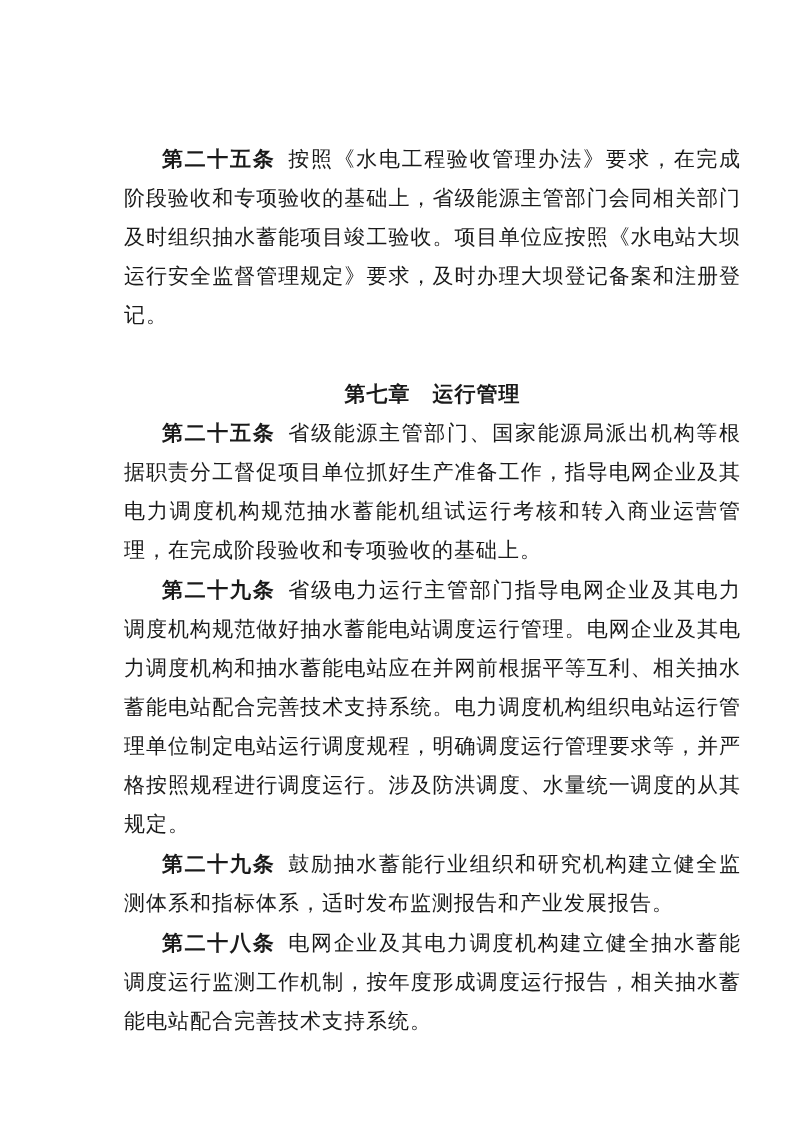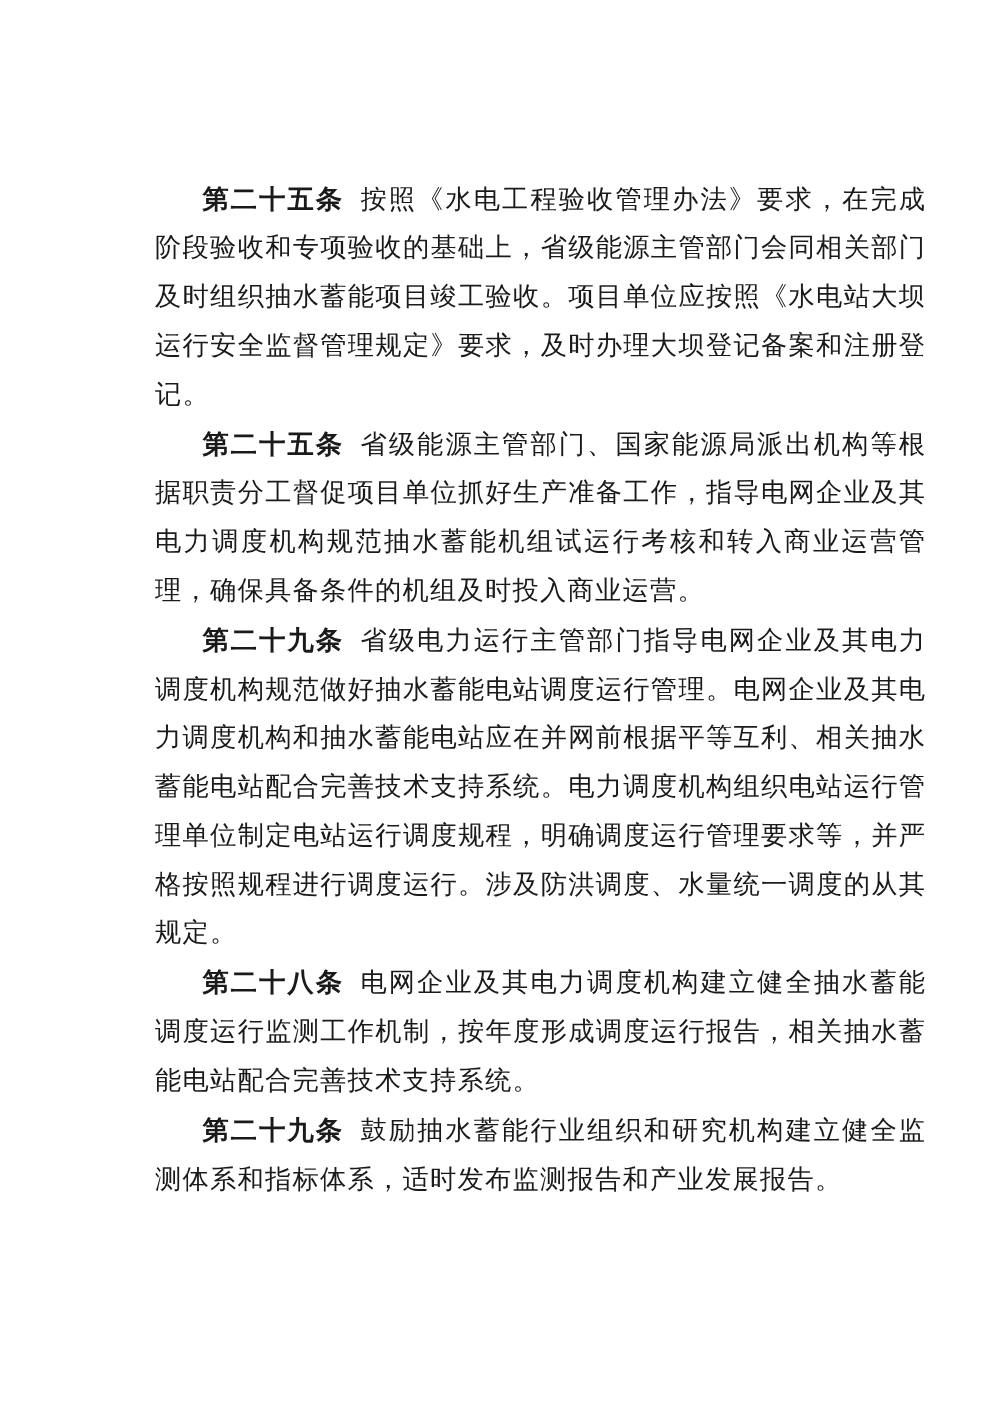--- a/index.html
+++ b/index.html
@@ -47,23 +47,24 @@
   }
 </style>
 </head>
 <body>
 
 <div class="page">
   <div class="content">
 
     <p class="article"><span class="num">第二十五条</span><span>按照《水电工程验收管理办法》要求，在完成阶段验收和专项验收的基础上，省级能源主管部门会同相关部门及时组织抽水蓄能项目竣工验收。项目单位应按照《水电站大坝运行安全监督管理规定》要求，及时办理大坝登记备案和注册登记。</span></p>
 
+    <h2 class="chapter">第七章　运行管理</h2>
 
-    <p class="article"><span class="num">第二十五条</span><span>省级能源主管部门、国家能源局派出机构等根据职责分工督促项目单位抓好生产准备工作，指导电网企业及其电力调度机构规范抽水蓄能机组试运行考核和转入商业运营管理，确保具备条件的机组及时投入商业运营。</span></p>
+    <p class="article"><span class="num">第二十五条</span><span>省级能源主管部门、国家能源局派出机构等根据职责分工督促项目单位抓好生产准备工作，指导电网企业及其电力调度机构规范抽水蓄能机组试运行考核和转入商业运营管理，在完成阶段验收和专项验收的基础上。</span></p>
 
     <p class="article"><span class="num">第二十九条</span><span>省级电力运行主管部门指导电网企业及其电力调度机构规范做好抽水蓄能电站调度运行管理。电网企业及其电力调度机构和抽水蓄能电站应在并网前根据平等互利、相关抽水蓄能电站配合完善技术支持系统。电力调度机构组织电站运行管理单位制定电站运行调度规程，明确调度运行管理要求等，并严格按照规程进行调度运行。涉及防洪调度、水量统一调度的从其规定。</span></p>
 
+    <p class="article"><span class="num">第二十九条</span><span>鼓励抽水蓄能行业组织和研究机构建立健全监测体系和指标体系，适时发布监测报告和产业发展报告。</span></p>
+
     <p class="article"><span class="num">第二十八条</span><span>电网企业及其电力调度机构建立健全抽水蓄能调度运行监测工作机制，按年度形成调度运行报告，相关抽水蓄能电站配合完善技术支持系统。</span></p>
-
-    <p class="article"><span class="num">第二十九条</span><span>鼓励抽水蓄能行业组织和研究机构建立健全监测体系和指标体系，适时发布监测报告和产业发展报告。</span></p>
 
   </div>
 </div>
 
 </body></html>

